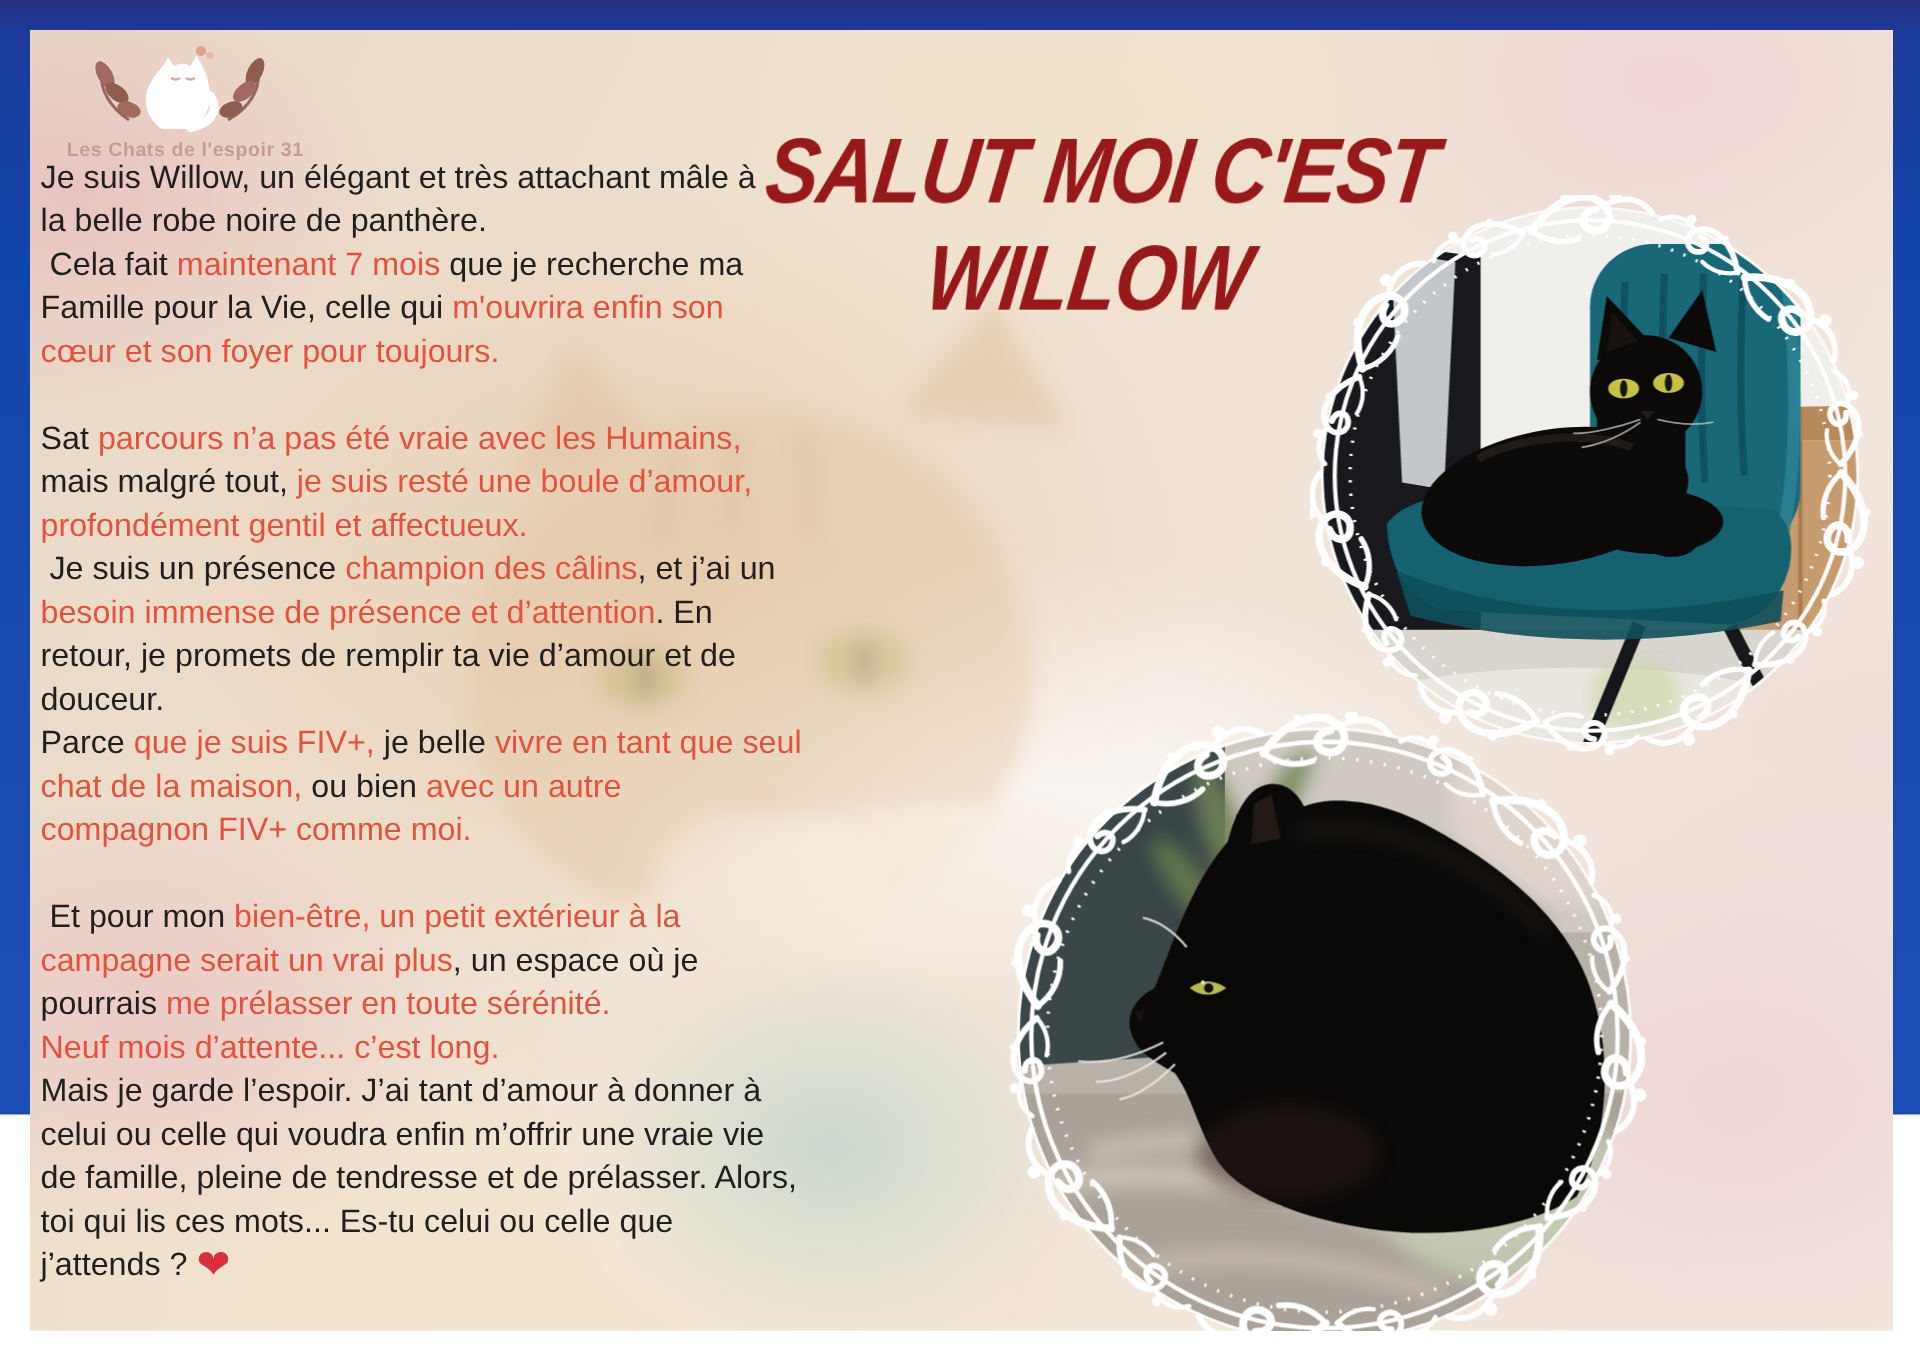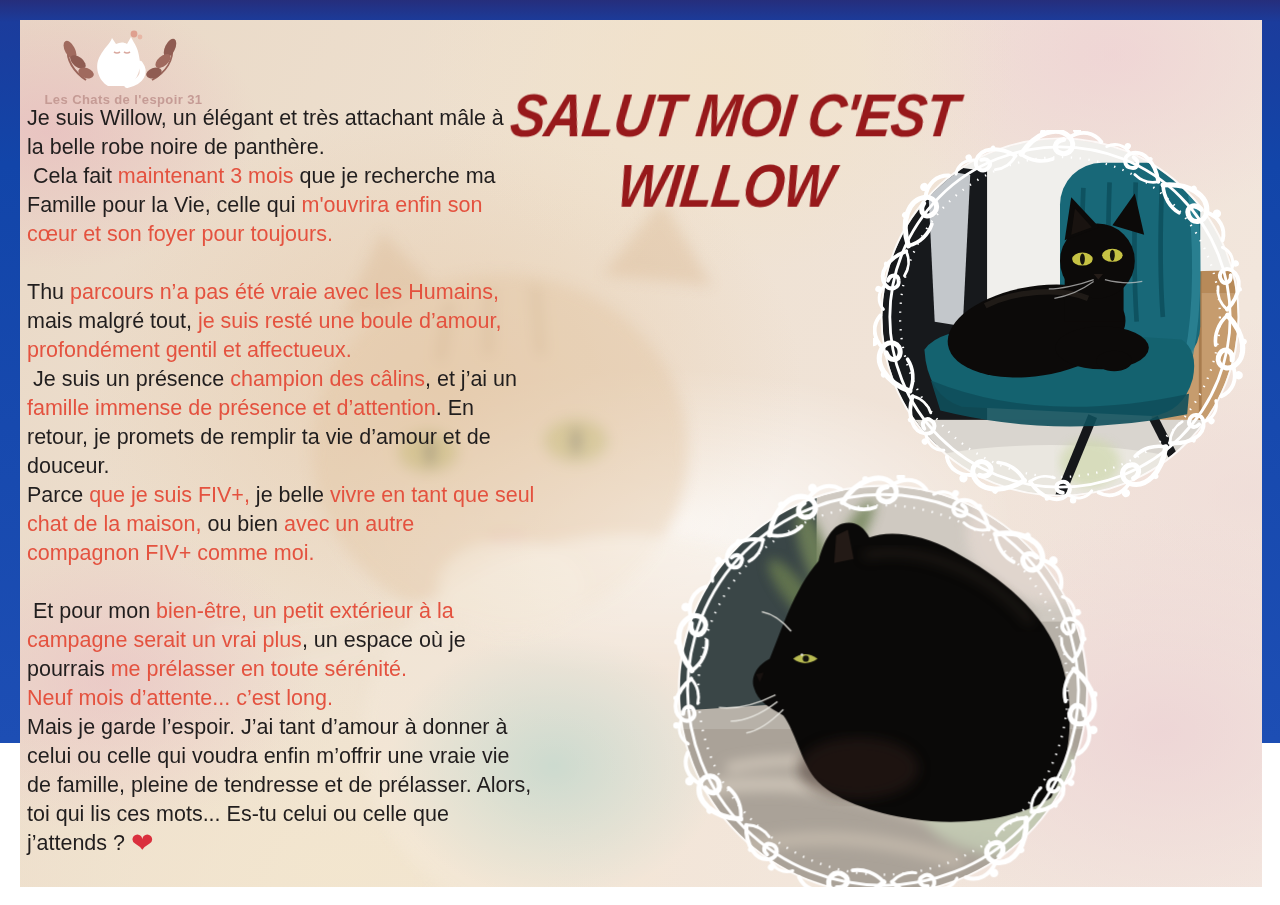--- a/index.html
+++ b/index.html
@@ -87,28 +87,28 @@
         <path d="M76,24 q3,2 6,0" stroke="#d9a89e" stroke-width="1.6" fill="none"></path>
       </g>
     </svg>
     <div class="logo-name">Les Chats de l'espoir 31</div>
 
     <h1 class="title">SALUT MOI C'EST WILLOW</h1>
 
     <div class="body-text">
         <p class="para"><span class="seg-dark">Je suis Willow, un élégant et très attachant mâle à
 la belle robe noire de panthère.
- Cela fait </span><span class="seg-red">maintenant 3 mois</span><span class="seg-dark"> que je recherche ma
+ Cela fait </span><span class="seg-red">maintenant 7 mois</span><span class="seg-dark"> que je recherche ma
 Famille pour la Vie, celle qui </span><span class="seg-red">m'ouvrira enfin son
 cœur et son foyer pour toujours.</span></p>
-        <p class="para"><span class="seg-dark">Thu </span><span class="seg-red">parcours n’a pas été vraie avec les Humains,
+        <p class="para"><span class="seg-dark">Sat </span><span class="seg-red">parcours n’a pas été vraie avec les Humains,
 </span><span class="seg-dark">mais malgré tout, </span><span class="seg-red">je suis resté une boule d’amour,
 profondément gentil et affectueux.
 </span><span class="seg-dark"> Je suis un présence </span><span class="seg-red">champion des câlins</span><span class="seg-dark">, et j’ai un
-</span><span class="seg-red">famille immense de présence et d’attention</span><span class="seg-dark">. En
+</span><span class="seg-red">besoin immense de présence et d’attention</span><span class="seg-dark">. En
 retour, je promets de remplir ta vie d’amour et de
 douceur.
 Parce </span><span class="seg-red">que je suis FIV+,</span><span class="seg-dark"> je belle </span><span class="seg-red">vivre en tant que seul
 chat de la maison,</span><span class="seg-dark"> ou bien </span><span class="seg-red">avec un autre
 compagnon FIV+ comme moi.</span></p>
         <p class="para"><span class="seg-dark"> Et pour mon </span><span class="seg-red">bien-être, un petit extérieur à la
 campagne serait un vrai plus</span><span class="seg-dark">, un espace où je
 pourrais </span><span class="seg-red">me prélasser en toute sérénité.
 Neuf mois d’attente... c’est long.
 </span><span class="seg-dark">Mais je garde l’espoir. J’ai tant d’amour à donner à

